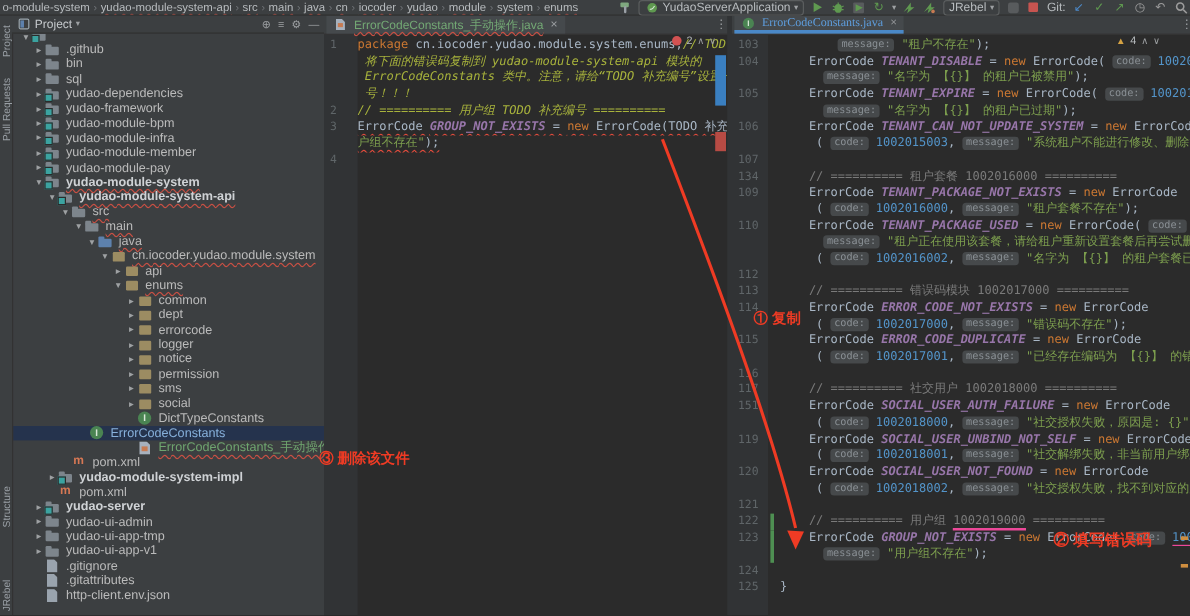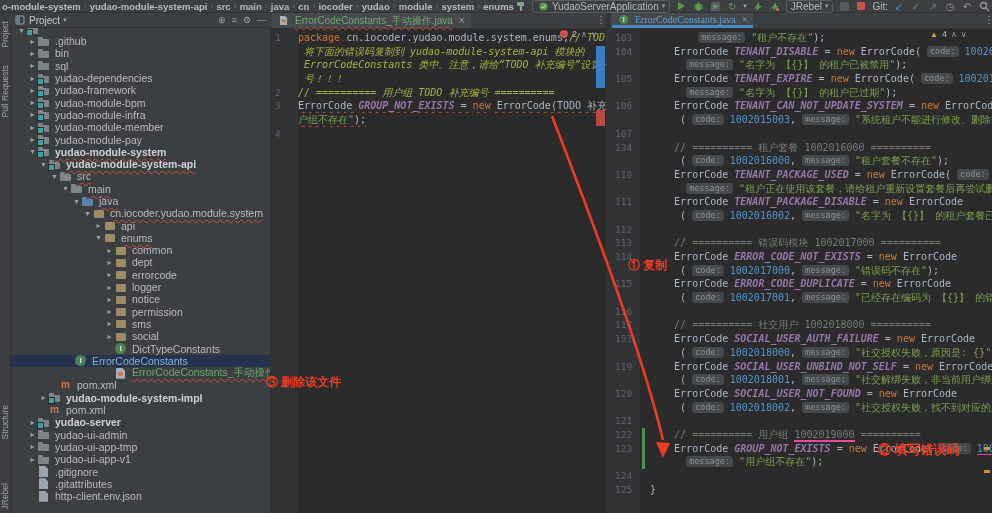--- a/index.html
+++ b/index.html
@@ -2,21 +2,21 @@
 <html><head>
 <meta charset="utf-8">
 <style>
   html,body{margin:0;padding:0;background:#2b2b2b;}
   #app{position:relative;width:992px;height:513px;overflow:hidden;background:#2b2b2b;
        font-family:"Liberation Sans",sans-serif;color:#bbbbbb;font-size:10px;-webkit-font-smoothing:antialiased;}
   
   .topbar{position:absolute;left:0;top:0;width:992px;height:13px;background:#3c3f41;border-bottom:1px solid #323232;
           display:flex;align-items:center;justify-content:space-between;padding:0 2px;box-sizing:border-box;z-index:5;}
   .bc{display:flex;align-items:center;white-space:nowrap;overflow:hidden;}
-  .bc-item{color:#b8bcbf;font-weight:bold;font-size:9.5px;}
+  .bc-item{color:#b8bcbf;font-weight:normal;font-size:9.5px;}
   .bc-item.wavy{text-decoration:underline wavy #c94f43 1px;text-underline-offset:2px;text-decoration-skip-ink:none;}
   .bc-sep{color:#6e7276;margin:0 3px;font-size:9px;}
   .tools{display:flex;align-items:center;gap:5px;flex:none;}
   .tbox{display:flex;align-items:center;gap:3px;border:1px solid #5a5d5e;border-radius:3px;height:11px;padding:0 4px;color:#b8bcbf;}
   .tico{display:inline-flex;align-items:center;justify-content:center;width:12px;height:12px;flex:none;}
   .caret{color:#9da0a3;font-size:7px;}
   .g-green{color:#5f9950;} .g-blue{color:#4c89c8;} .g-gray{color:#9b9b9b;}
   .stop-sq{width:8px;height:8px;background:#c75450;border-radius:1px;}
   .gray-sq{width:9px;height:9px;background:#585b5d;border-radius:2px;}
   
@@ -532,38 +532,38 @@
         <span class="gut">107</span>
         <span class="cbar"></span>
         <span class="code"></span>
       </div>
       <div class="crow">
         <span class="gut">134</span>
         <span class="cbar"></span>
         <span class="code"><span class="cc">    // ========== 租户套餐 1002016000 ==========</span></span>
       </div>
       <div class="crow">
+        <span class="gut">109</span>
+        <span class="cbar"></span>
+        <span class="code"><span class="cp">    ErrorCode </span><span class="cf">TENANT_PACKAGE_NOT_EXISTS</span><span class="cp"> = </span><span class="ck">new</span><span class="cp"> ErrorCode</span></span>
+      </div>
+      <div class="crow">
         <span class="gut"></span>
         <span class="cbar"></span>
         <span class="code"><span class="cp">     ( </span><span class="chip">code:</span><span class="cp"> </span><span class="cn1">1002016000</span><span class="cp">, </span><span class="chip">message:</span><span class="cp"> </span><span class="cs">"租户套餐不存在"</span><span class="cp">);</span></span>
       </div>
       <div class="crow">
         <span class="gut">110</span>
         <span class="cbar"></span>
         <span class="code"><span class="cp">    ErrorCode </span><span class="cf">TENANT_PACKAGE_USED</span><span class="cp"> = </span><span class="ck">new</span><span class="cp"> ErrorCode( </span><span class="chip">code:</span><span class="cp"> </span></span>
       </div>
       <div class="crow">
         <span class="gut"></span>
         <span class="cbar"></span>
         <span class="code"><span class="cp">      </span><span class="chip">message:</span><span class="cp"> </span><span class="cs">"租户正在使用该套餐，请给租户重新设置套餐后再尝试删除"</span></span>
-      </div>
-      <div class="crow">
-        <span class="gut">111</span>
-        <span class="cbar"></span>
-        <span class="code"><span class="cp">    ErrorCode </span><span class="cf">TENANT_PACKAGE_DISABLE</span><span class="cp"> = </span><span class="ck">new</span><span class="cp"> ErrorCode</span></span>
       </div>
       <div class="crow">
         <span class="gut"></span>
         <span class="cbar"></span>
         <span class="code"><span class="cp">     ( </span><span class="chip">code:</span><span class="cp"> </span><span class="cn1">1002016002</span><span class="cp">, </span><span class="chip">message:</span><span class="cp"> </span><span class="cs">"名字为 【{}】 的租户套餐已被禁用"</span></span>
       </div>
       <div class="crow">
         <span class="gut">112</span>
         <span class="cbar"></span>
         <span class="code"></span>

